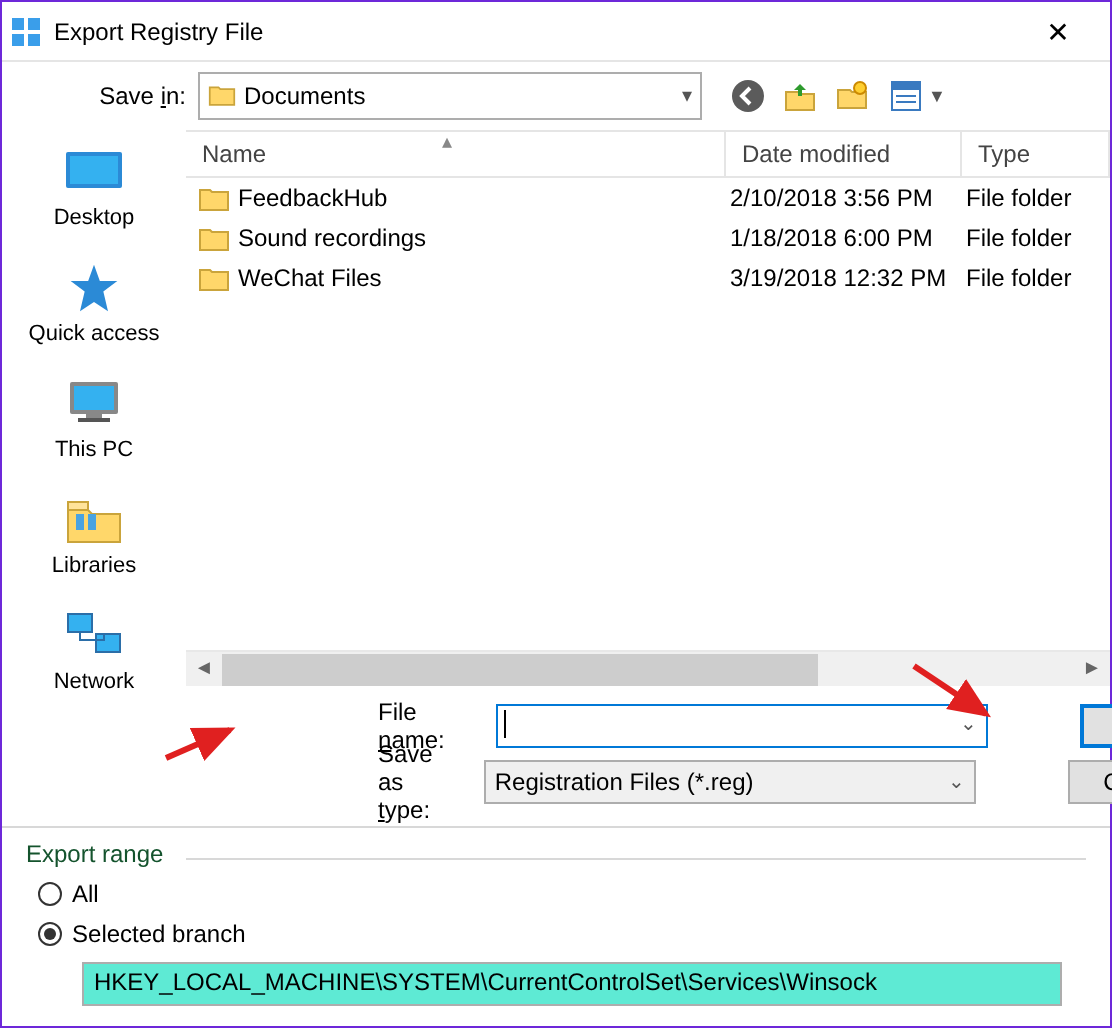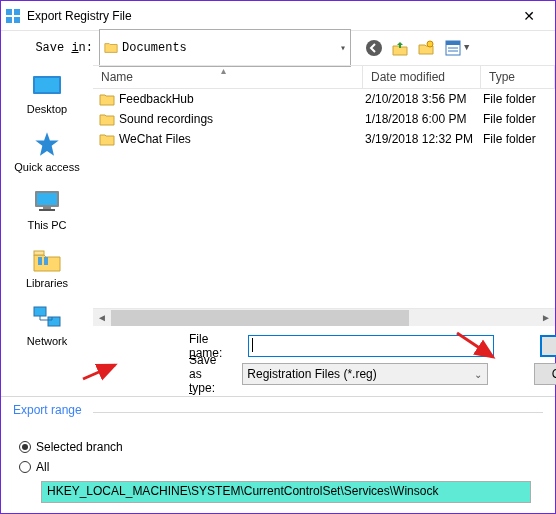--- a/index.html
+++ b/index.html
@@ -3,24 +3,24 @@
 <meta charset="utf-8">
 <style>
   * { box-sizing: border-box; margin: 0; padding: 0; }
   body { font-family: "Segoe UI", Tahoma, sans-serif; font-size: 12px; background: #fff; }
   .window { width: 556px; height: 514px; border: 1px solid #6d28d9; background: #fff; display: flex; flex-direction: column; }
   .titlebar { height: 30px; background: #fff; display: flex; align-items: center; padding: 0 4px; border-bottom: 1px solid #e5e5e5; }
   .titlebar-icon { width: 16px; height: 16px; margin-right: 6px; }
   .titlebar-title { flex: 1; font-size: 12px; }
   .titlebar-close { width: 44px; height: 28px; text-align: center; line-height: 28px; font-size: 14px; font-family: Arial; cursor: pointer; }
 
-  .toolbar { height: 34px; display: flex; align-items: center; padding: 4px 10px; font-family: Liberation Mono, monospace; }
+  .toolbar { height: 34px; display: flex; align-items: center; padding: 4px 10px; }
   .save-in-label { width: 88px; text-align: right; padding-right: 6px; }
   .save-in-label .u { text-decoration: underline; }
-  .save-in-combo { flex: 0 0 252px; height: 38px; border: 1px solid #adadad; background: #fff; display: flex; align-items: center; padding: 0 4px; position: relative; }
+  .save-in-combo { flex: 0 0 252px; height: 24px; border: 1px solid #adadad; background: #fff; display: flex; align-items: center; padding: 0 4px; position: relative; }
   .save-in-combo .folder-icon { width: 14px; height: 14px; margin-right: 4px; }
   .save-in-combo .txt { flex: 1; }
   .save-in-combo .chev { position: absolute; right: 4px; color: #555; font-size: 10px; }
   .nav-icons { display: flex; gap: 4px; margin-left: 12px; }
   .nav-icon { width: 22px; height: 22px; display: flex; align-items: center; justify-content: center; cursor: pointer; }
   .views-btn { display: flex; align-items: center; border: 1px solid transparent; height: 22px; padding: 0 2px; cursor: pointer; }
 
   .body-row { flex: 1; display: flex; min-height: 0; }
   .places { width: 92px; padding-top: 6px; display: flex; flex-direction: column; gap: 14px; align-items: center; }
   .place { width: 84px; text-align: center; cursor: pointer; }
@@ -57,21 +57,21 @@
   .ff-combo { width: 100%; height: 22px; border: 1px solid #adadad; background: #f0f0f0; padding: 0 4px; display: flex; align-items: center; position: relative; font-size: 12px; }
   .ff-combo .chev { position: absolute; right: 5px; font-size: 10px; color: #555; }
   .ff-btn-wrap { margin-left: 20px; }
   .btn { width: 72px; height: 22px; border: 1px solid #adadad; background: #e1e1e1; font-size: 12px; cursor: pointer; }
   .btn.primary { border: 2px solid #0078d7; }
   .btn .u { text-decoration: underline; }
 
   .sep { border-top: 1px solid #d8d8d8; margin: 2px 0 0; }
 
   .export-range { padding: 6px 12px 10px; }
-  .group-title { font-size: 12px; color: #3b82f6; margin-bottom: 20px; position: relative; }
+  .group-title { font-size: 12px; color: #14532d; margin-bottom: 3px; position: relative; }
   .group-line { height: 1px; background: #d8d8d8; position: absolute; left: 80px; right: 0; top: 9px; }
   .radio-row { display: flex; align-items: center; height: 20px; padding-left: 6px; gap: 5px; }
   .radio { width: 12px; height: 12px; border: 1px solid #333; border-radius: 50%; display: inline-flex; align-items: center; justify-content: center; }
   .radio.checked::after { content: ""; width: 6px; height: 6px; background: #333; border-radius: 50%; }
   .branch-input { margin: 4px 0 0 28px; width: 490px; height: 22px; border: 1px solid #adadad; padding: 2px 5px; font-size: 12px; background: #5eead4; overflow: hidden; white-space: nowrap; }
 
   .arrow-anno { position: absolute; pointer-events: none; }
   .arrow-anno svg { display: block; }
 
   .rel { position: relative; }
@@ -269,26 +269,26 @@
   </div>
 
   <div class="sep"></div>
 
   <div class="export-range">
     <div class="group-title rel">
       <span>Export range</span>
       <span class="group-line"></span>
     </div>
     <div class="radio-row">
+      <span class="radio"></span>
+      <span><span class="u">A</span>ll</span>
+    </div>
+    <div class="radio-row">
       <span class="radio checked"></span>
       <span>S<span class="u">e</span>lected branch</span>
-    </div>
-    <div class="radio-row">
-      <span class="radio"></span>
-      <span><span class="u">A</span>ll</span>
     </div>
     <div class="branch-input">HKEY_LOCAL_MACHINE\SYSTEM\CurrentControlSet\Services\Winsock</div>
   </div>
 
   <div class="arrow-anno" style="left:78px; top:358px;">
     <svg width="46" height="26">
         <defs>
           <marker id="ah1" markerWidth="8" markerHeight="8" refX="6" refY="3" orient="auto">
             <path d="M0 0L7 3L0 6z" fill="#e02020"></path>
           </marker>

